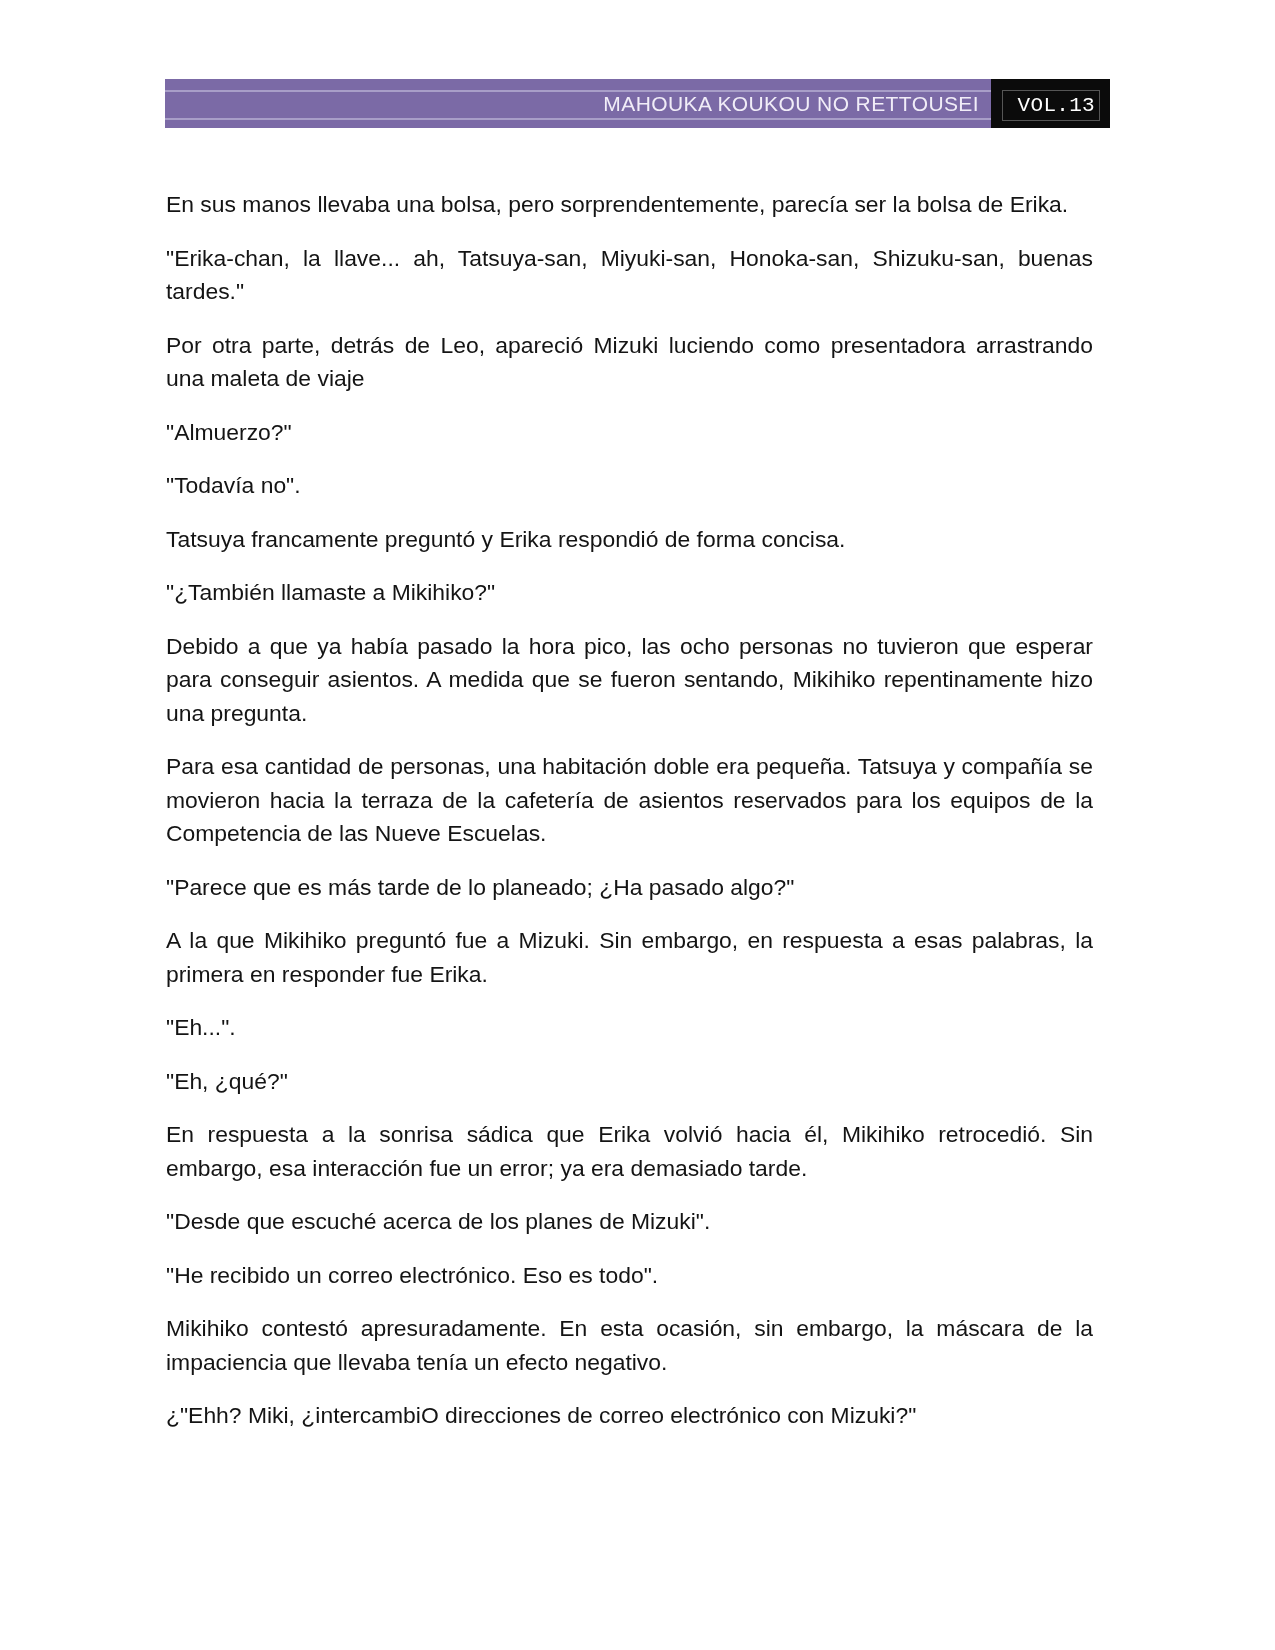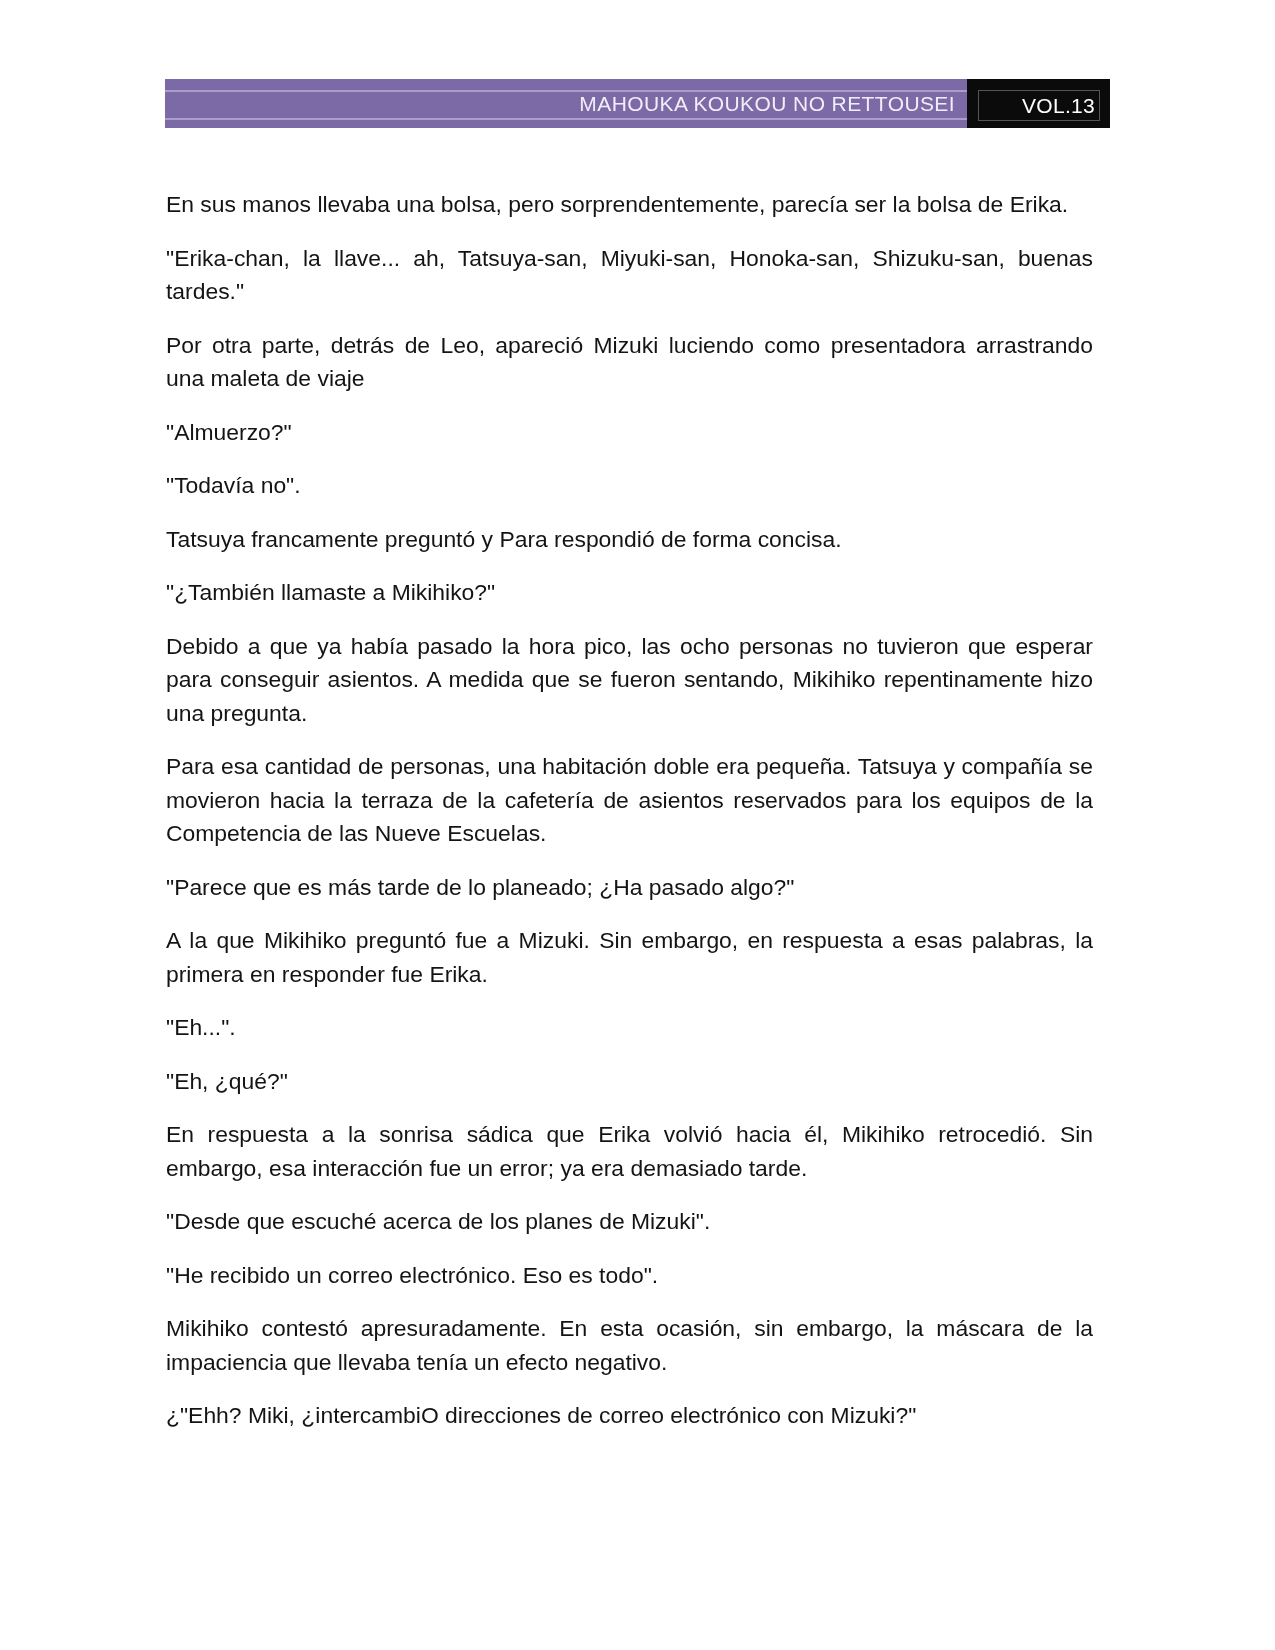--- a/index.html
+++ b/index.html
@@ -38,22 +38,23 @@
     right: 12px;
     top: 14px;
     font-size: 21px;
     line-height: 22px;
     letter-spacing: 0.4px;
     color: var(--header-title-text, #f1edf8);
     white-space: nowrap;
   }
   .vol-box {
     position: relative;
-    width: 143px;
+    width: 119px;
     background: var(--volume-box-bg, #0b0b0b);
+    font-family: Liberation Mono, monospace;
   }
   .vol-inner {
     position: absolute;
     left: 11px; right: 10px; top: 11px; bottom: 7px;
     border: 1px solid var(--volume-box-border, #565656);
     display: flex;
     align-items: center;
     justify-content: flex-end;
     padding-right: 4px;
     color: var(--volume-text, #ffffff);
@@ -91,21 +92,21 @@
       </div>
     </div>
   </div>
 
   <div class="content">
       <p>En sus manos llevaba una bolsa, pero sorprendentemente, parecía ser la bolsa de Erika.</p>
       <p>"Erika-chan, la llave... ah, Tatsuya-san, Miyuki-san, Honoka-san, Shizuku-san, buenas tardes."</p>
       <p>Por otra parte, detrás de Leo, apareció Mizuki luciendo como presentadora arrastrando una maleta de viaje</p>
       <p>"Almuerzo?"</p>
       <p>"Todavía no".</p>
-      <p>Tatsuya francamente preguntó y Para respondió de forma concisa.</p>
+      <p>Tatsuya francamente preguntó y Erika respondió de forma concisa.</p>
       <p>"¿También llamaste a Mikihiko?"</p>
       <p>Debido a que ya había pasado la hora pico, las ocho personas no tuvieron que esperar para conseguir asientos. A medida que se fueron sentando, Mikihiko repentinamente hizo una pregunta.</p>
       <p>Para esa cantidad de personas, una habitación doble era pequeña. Tatsuya y compañía se movieron hacia la terraza de la cafetería de asientos reservados para los equipos de la Competencia de las Nueve Escuelas.</p>
       <p>"Parece que es más tarde de lo planeado; ¿Ha pasado algo?"</p>
       <p>A la que Mikihiko preguntó fue a Mizuki. Sin embargo, en respuesta a esas palabras, la primera en responder fue Erika.</p>
       <p>"Eh...".</p>
       <p>"Eh, ¿qué?"</p>
       <p>En respuesta a la sonrisa sádica que Erika volvió hacia él, Mikihiko retrocedió. Sin embargo, esa interacción fue un error; ya era demasiado tarde.</p>
       <p>"Desde que escuché acerca de los planes de Mizuki".</p>
       <p>"He recibido un correo electrónico. Eso es todo".</p>

